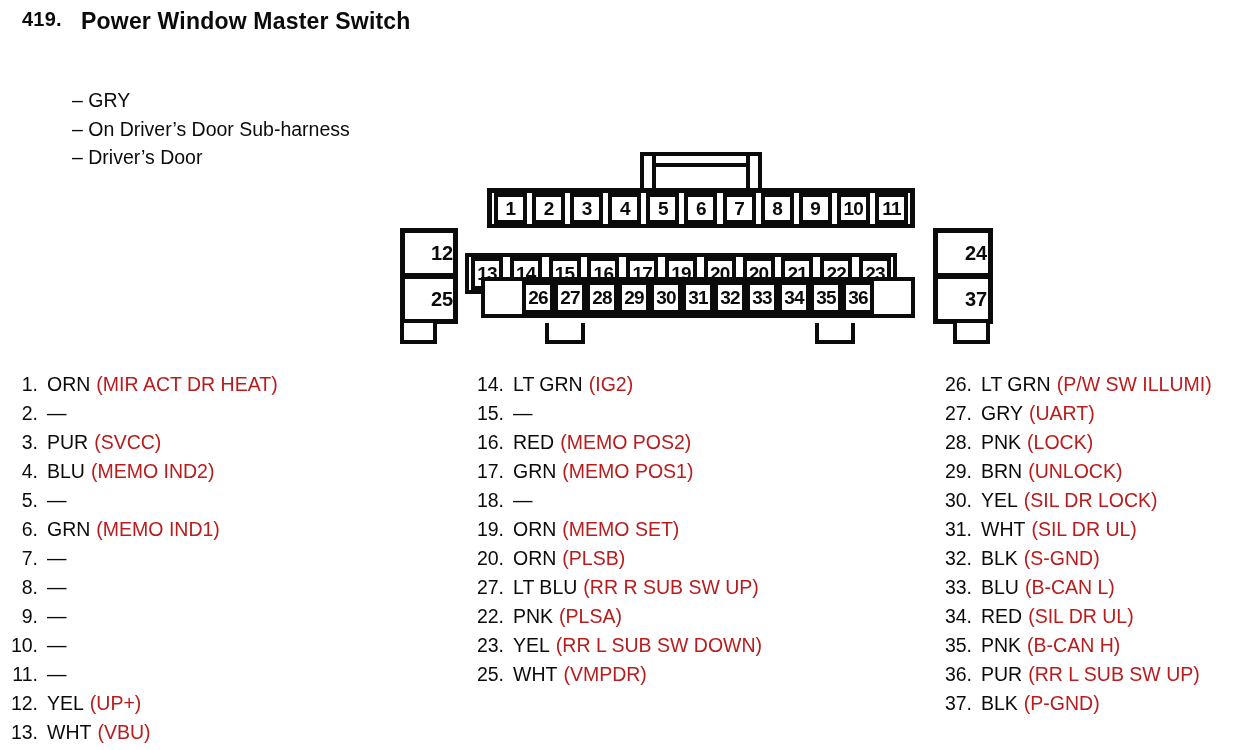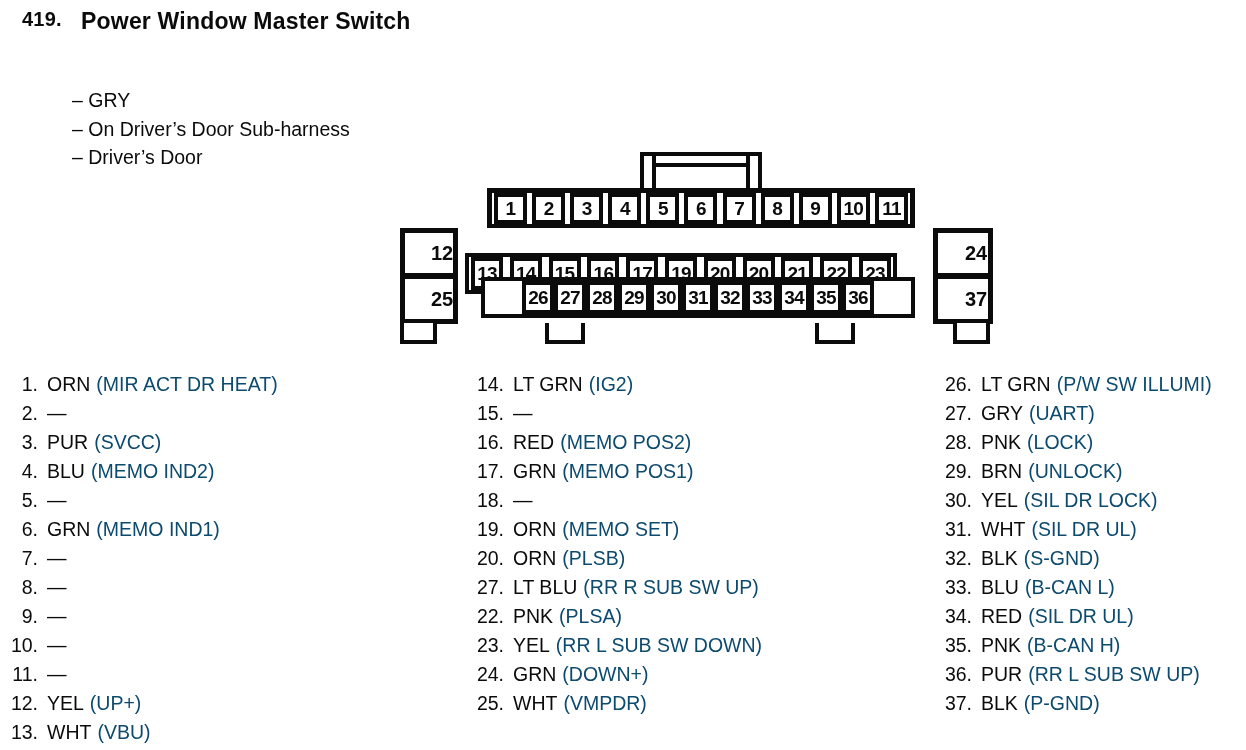--- a/index.html
+++ b/index.html
@@ -62,21 +62,21 @@
   .foot-4 { left: 953px; width: 37px; }
 
   
   .pin-col { position: absolute; top: 370px; font-size: 19.5px; }
   .pin-col-1 { left: 4px; }
   .pin-col-2 { left: 470px; }
   .pin-col-3 { left: 938px; }
   .pin-row { height: 29px; line-height: 29px; white-space: nowrap; }
   .pin-num { display: inline-block; width: 34px; text-align: right; margin-right: 9px; }
   .pin-wire { margin-right: 6px; }
-  .pin-signal { color: #0c4a6e; text-align: center; }
+  .pin-signal { color: #b91c1c; text-align: center; }
 </style>
 </head>
 <body>
 
 <div class="abs hdr-number">419.</div>
 <div class="abs hdr-title">Power Window Master Switch</div>
 <div class="abs hdr-subitems">
   <div class="subitem">– GRY</div>
   <div class="subitem">– On Driver’s Door Sub-harness</div>
   <div class="subitem">– Driver’s Door</div>
@@ -163,21 +163,20 @@
   <div class="pin-row"><span class="pin-num">14.</span><span class="pin-wire">LT GRN</span><span class="pin-signal">(IG2)</span></div>
   <div class="pin-row"><span class="pin-num">15.</span><span class="pin-wire">—</span><span class="pin-signal"></span></div>
   <div class="pin-row"><span class="pin-num">16.</span><span class="pin-wire">RED</span><span class="pin-signal">(MEMO POS2)</span></div>
   <div class="pin-row"><span class="pin-num">17.</span><span class="pin-wire">GRN</span><span class="pin-signal">(MEMO POS1)</span></div>
   <div class="pin-row"><span class="pin-num">18.</span><span class="pin-wire">—</span><span class="pin-signal"></span></div>
   <div class="pin-row"><span class="pin-num">19.</span><span class="pin-wire">ORN</span><span class="pin-signal">(MEMO SET)</span></div>
   <div class="pin-row"><span class="pin-num">20.</span><span class="pin-wire">ORN</span><span class="pin-signal">(PLSB)</span></div>
   <div class="pin-row"><span class="pin-num">27.</span><span class="pin-wire">LT BLU</span><span class="pin-signal">(RR R SUB SW UP)</span></div>
   <div class="pin-row"><span class="pin-num">22.</span><span class="pin-wire">PNK</span><span class="pin-signal">(PLSA)</span></div>
   <div class="pin-row"><span class="pin-num">23.</span><span class="pin-wire">YEL</span><span class="pin-signal">(RR L SUB SW DOWN)</span></div>
-  <div class="pin-row"><span class="pin-num">24.</span><span class="pin-wire">GRN</span><span class="pin-signal">(DOWN+)</span></div>
   <div class="pin-row"><span class="pin-num">25.</span><span class="pin-wire">WHT</span><span class="pin-signal">(VMPDR)</span></div>
 </div>
 
 <div class="pin-col pin-col-3">
   <div class="pin-row"><span class="pin-num">26.</span><span class="pin-wire">LT GRN</span><span class="pin-signal">(P/W SW ILLUMI)</span></div>
   <div class="pin-row"><span class="pin-num">27.</span><span class="pin-wire">GRY</span><span class="pin-signal">(UART)</span></div>
   <div class="pin-row"><span class="pin-num">28.</span><span class="pin-wire">PNK</span><span class="pin-signal">(LOCK)</span></div>
   <div class="pin-row"><span class="pin-num">29.</span><span class="pin-wire">BRN</span><span class="pin-signal">(UNLOCK)</span></div>
   <div class="pin-row"><span class="pin-num">30.</span><span class="pin-wire">YEL</span><span class="pin-signal">(SIL DR LOCK)</span></div>
   <div class="pin-row"><span class="pin-num">31.</span><span class="pin-wire">WHT</span><span class="pin-signal">(SIL DR UL)</span></div>

